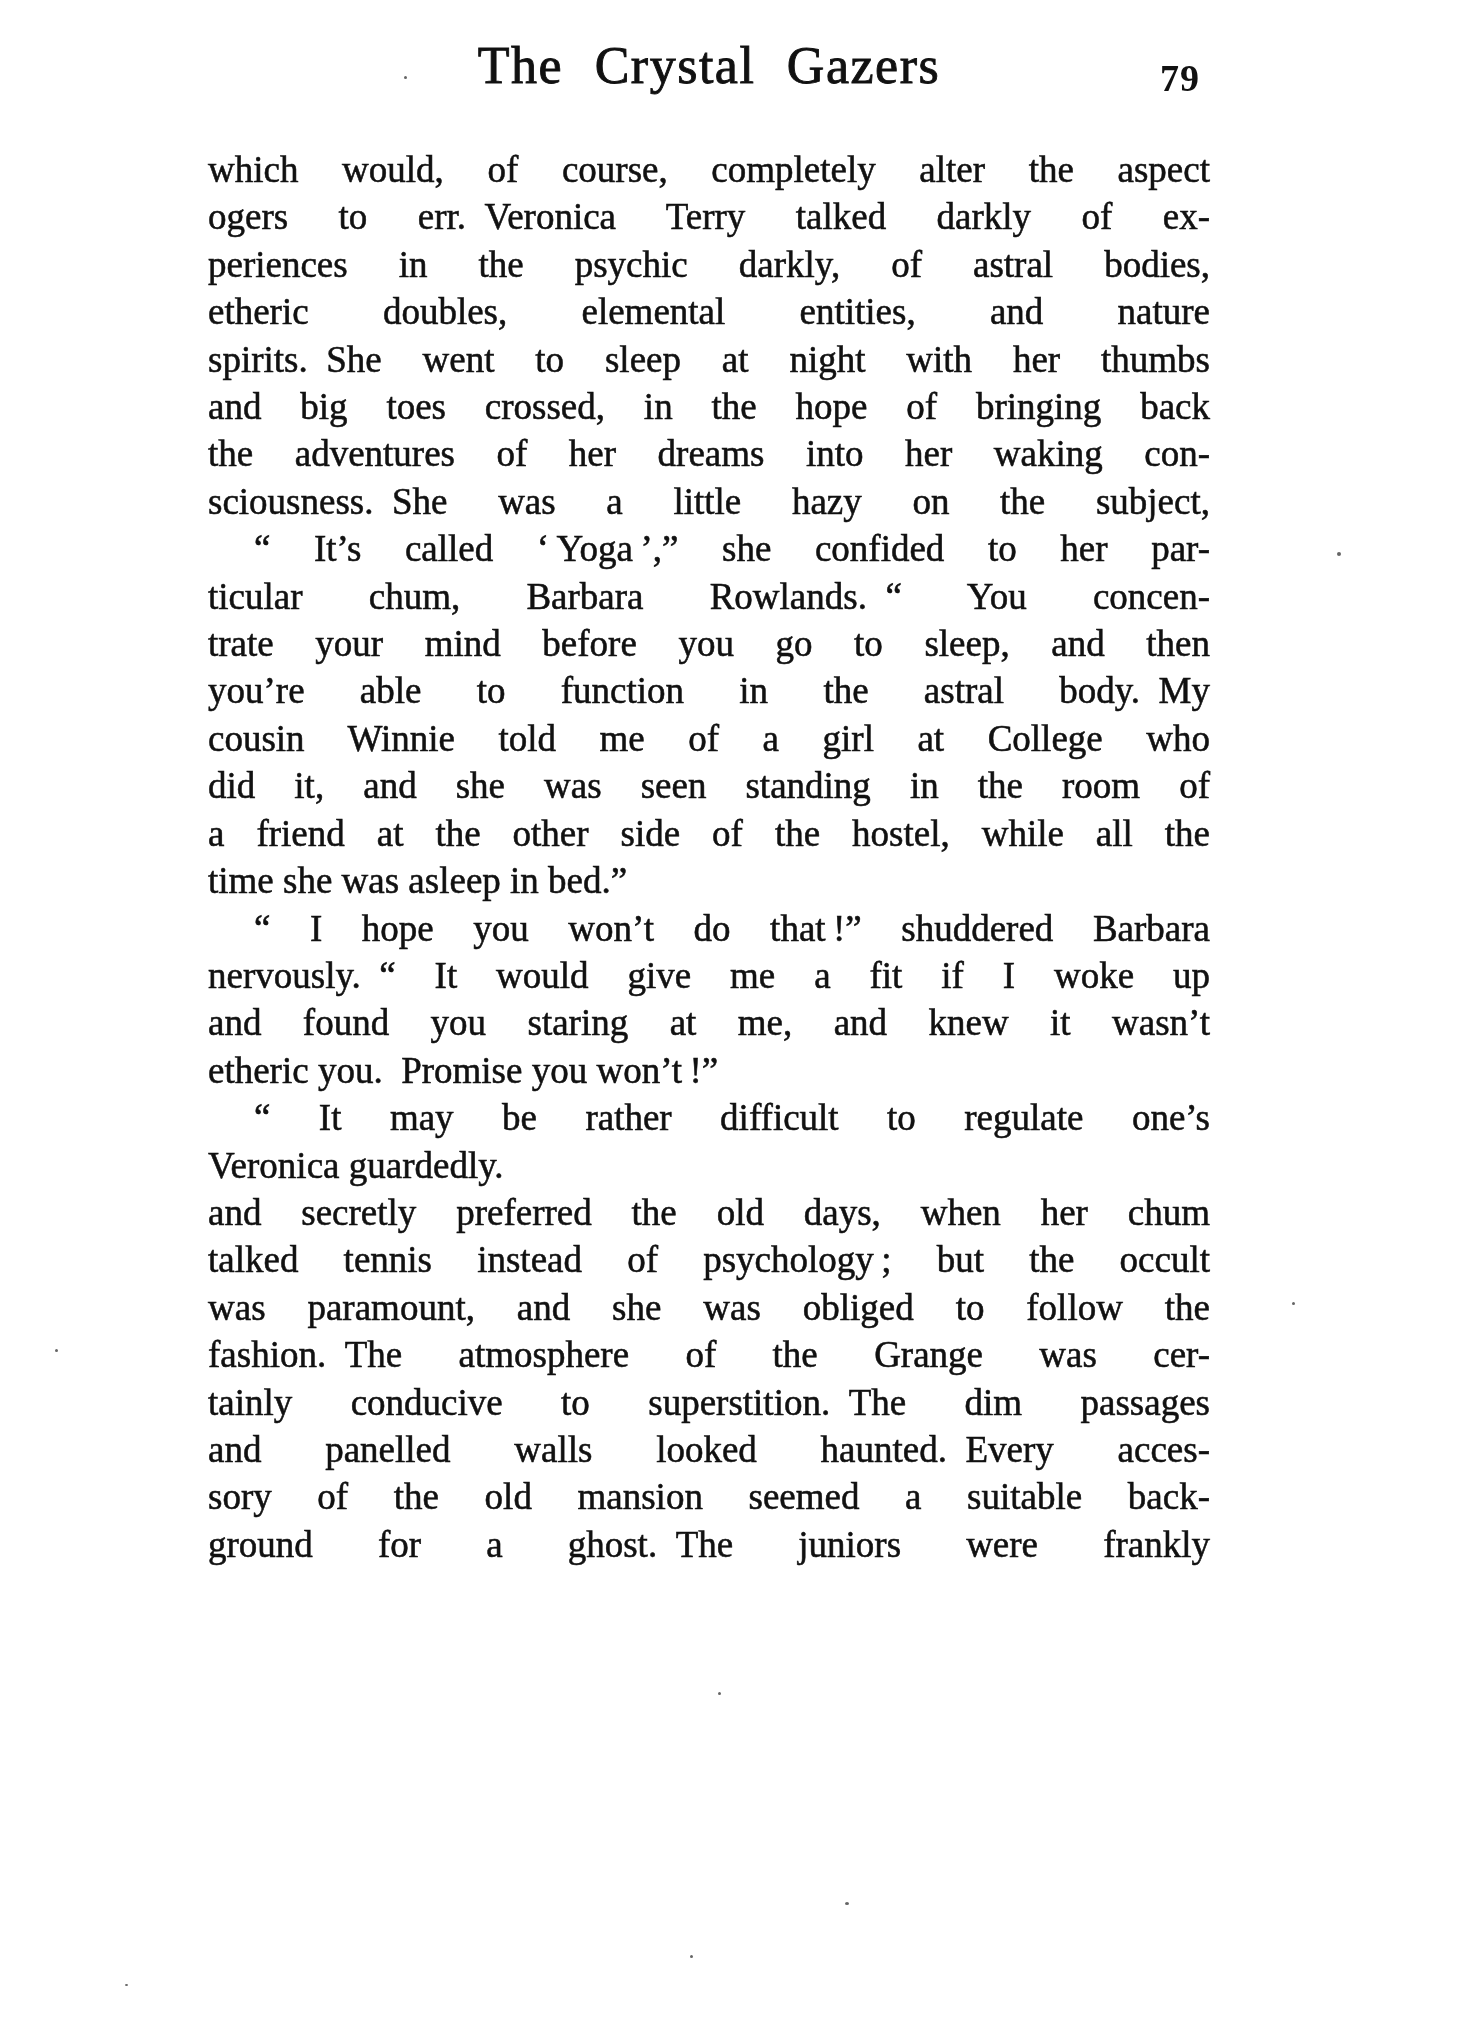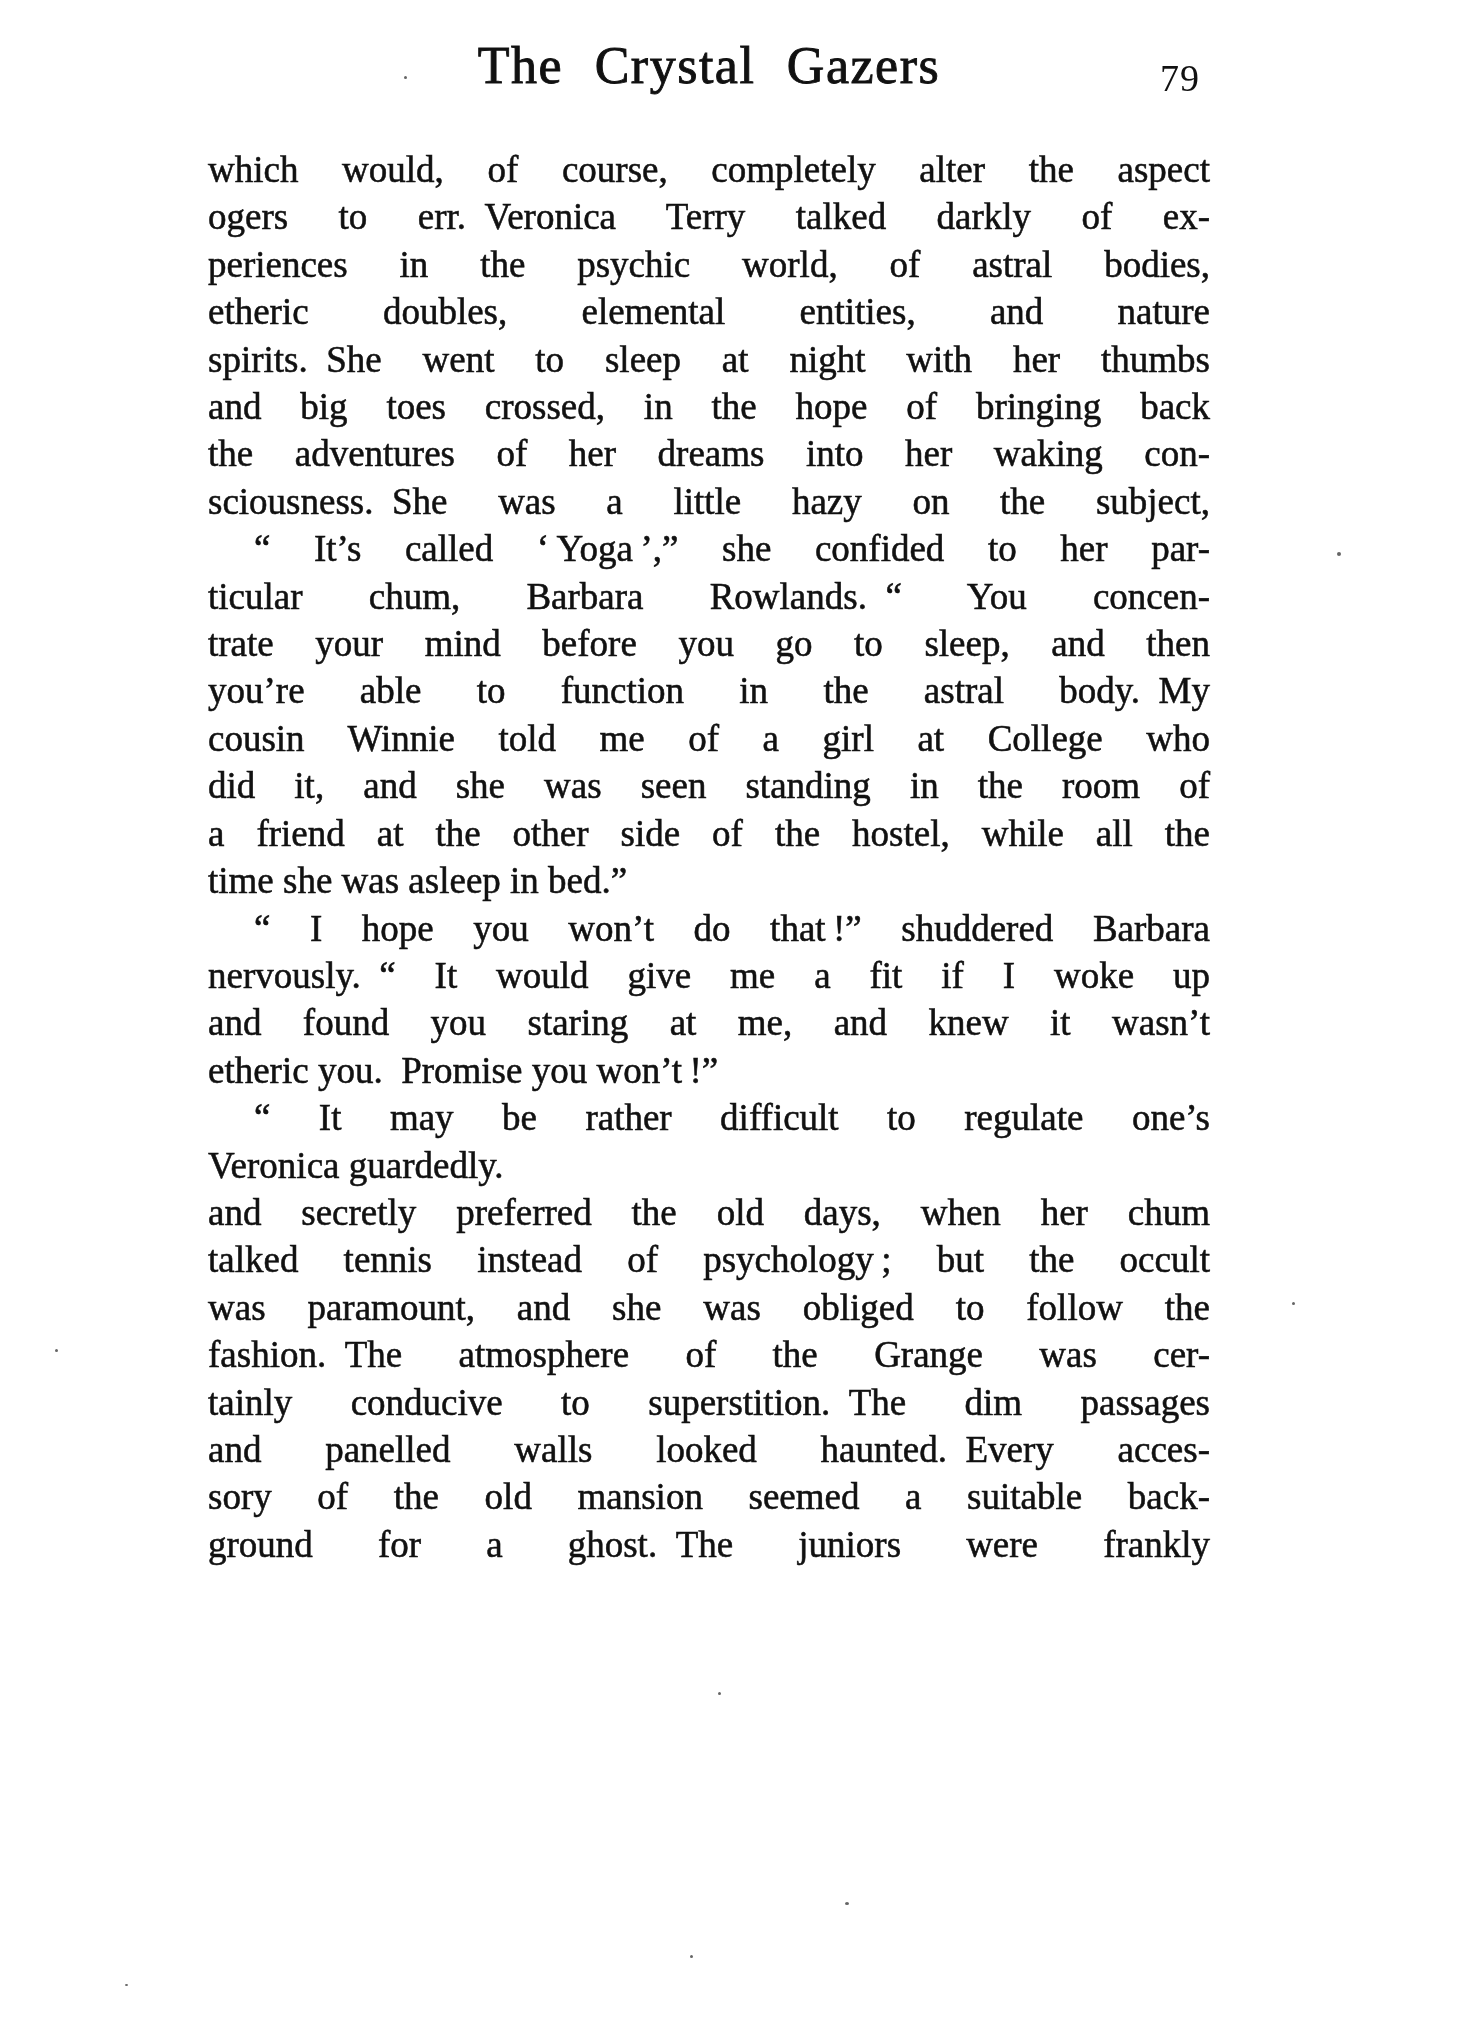--- a/index.html
+++ b/index.html
@@ -35,21 +35,21 @@
     letter-spacing: 1.5px;
     word-spacing: 17px;
     -webkit-text-stroke: 0.9px currentColor;
     white-space: nowrap;
   }
   .pagenum {
     position: absolute;
     left: 1160px;
     top: 56px;
     font-size: 38px;
-    font-weight: 400;
+    font-weight: 700;
     letter-spacing: 1px;
   }
   .text-block {
     position: absolute;
     left: 208px;
     top: 146px;
     width: 1002px;
     font-size: 37px;
     line-height: 47.4px;
   }
@@ -79,21 +79,21 @@
 <div class="page">
 
   <div class="title-row">
     <h1 class="title">The Crystal Gazers</h1>
   </div>
   <div class="pagenum">79</div>
 
   <div class="text-block">
     <div class="line">which would, of course, completely alter the aspect</div>
     <div class="line">ogers to err. Veronica Terry talked darkly of ex-</div>
-    <div class="line">periences in the psychic world, of astral bodies,</div>
+    <div class="line">periences in the psychic darkly, of astral bodies,</div>
     <div class="line">etheric doubles, elemental entities, and nature</div>
     <div class="line">spirits. She went to sleep at night with her thumbs</div>
     <div class="line">and big toes crossed, in the hope of bringing back</div>
     <div class="line">the adventures of her dreams into her waking con-</div>
     <div class="line">sciousness. She was a little hazy on the subject,</div>
     <div class="line indent">“ It’s called ‘ Yoga ’,” she confided to her par-</div>
     <div class="line">ticular chum, Barbara Rowlands. “ You concen-</div>
     <div class="line">trate your mind before you go to sleep, and then</div>
     <div class="line">you’re able to function in the astral body. My</div>
     <div class="line">cousin Winnie told me of a girl at College who</div>

